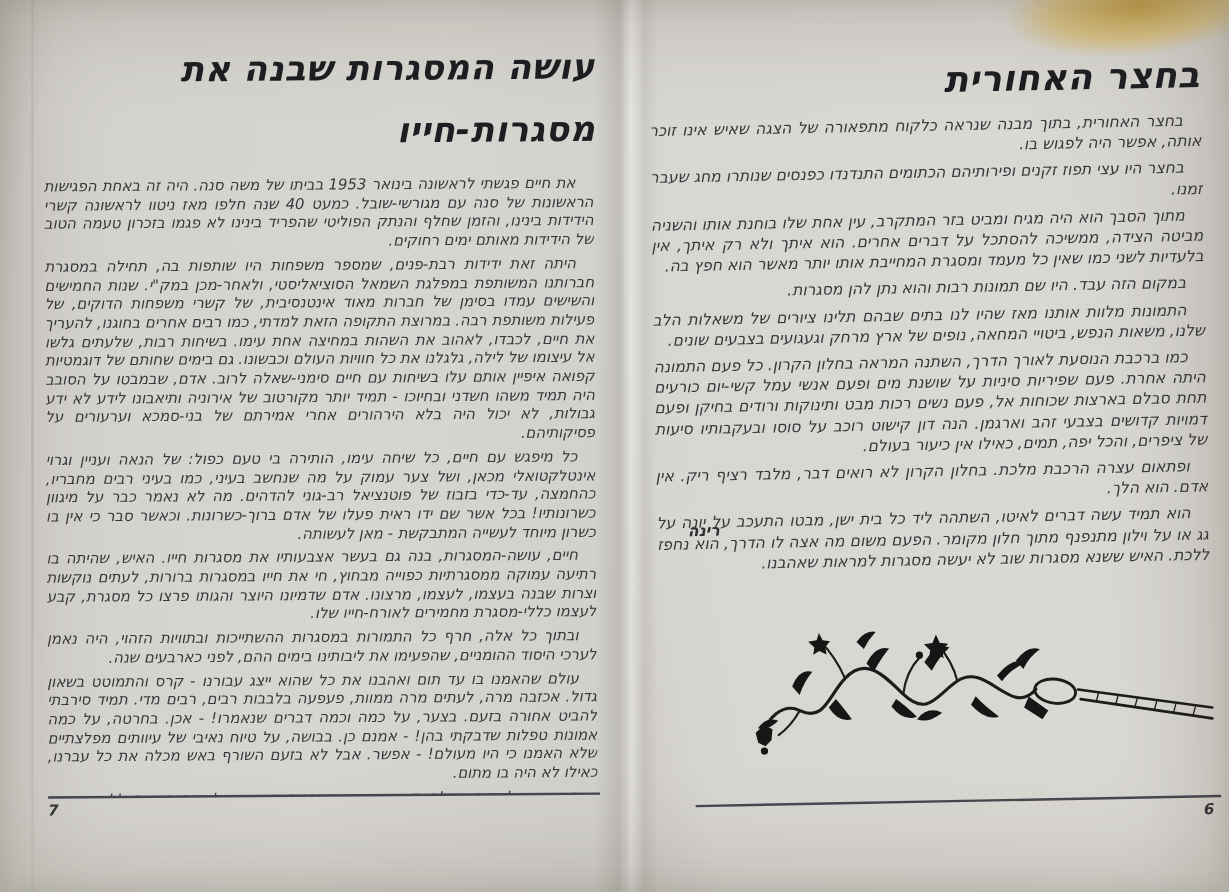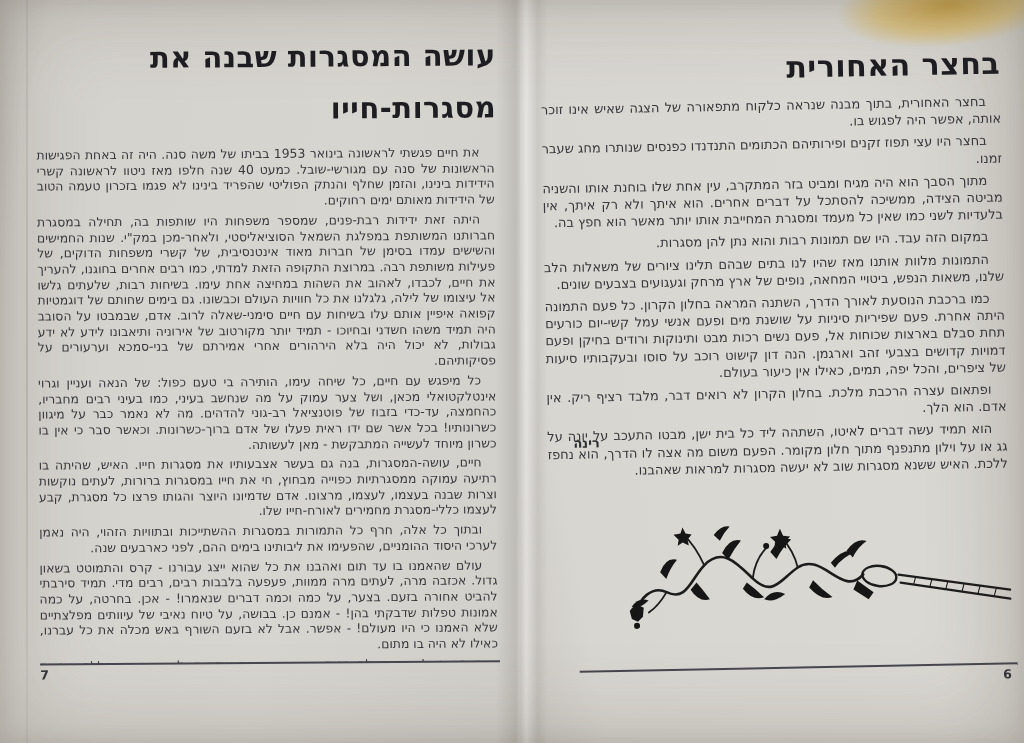--- a/index.html
+++ b/index.html
@@ -3,21 +3,21 @@
 <meta charset="utf-8">
 <style>
   html,body{margin:0;padding:0;}
   body{
     width:1024px;height:743px;overflow:hidden;position:relative;
     background:#b3b1ac;
     font-family:"DejaVu Sans",sans-serif;
   }
   .photo{position:absolute;inset:0;background:linear-gradient(115deg,#bdbbb6,#d0cec9 18%,#d5d3ce 60%,#c7c5c0);}
   
-  .page{position:absolute;top:0;height:743px;}
+  .page{position:absolute;top:0;height:743px;font-style:italic;}
   .page-left{left:0;width:520px;background:linear-gradient(100deg,#c7c5c0,#d4d2cd 8%,#d7d5d0 58%,#d1cfca);}
   .page-right{left:520px;width:504px;background:linear-gradient(80deg,#cbc8c3,#d8d6d1 14%,#dad8d3 68%,#d2d0cb);}
   .page-content{position:absolute;inset:0;}
   .page-left .page-content{transform:rotate(-0.4deg);}
   .page-right .page-content{transform:rotate(-1.1deg);}
   
   .lp-title{position:absolute;top:32px;left:60px;right:22px;direction:rtl;text-align:right;
     font-weight:bold;font-size:29px;line-height:1.78;color:#1d1d22;letter-spacing:.5px;}
   .lp-body{position:absolute;top:146px;left:38px;right:24px;bottom:80px;overflow:hidden;
     direction:rtl;text-align:justify;font-size:12.4px;line-height:15.7px;color:#38383d;}

